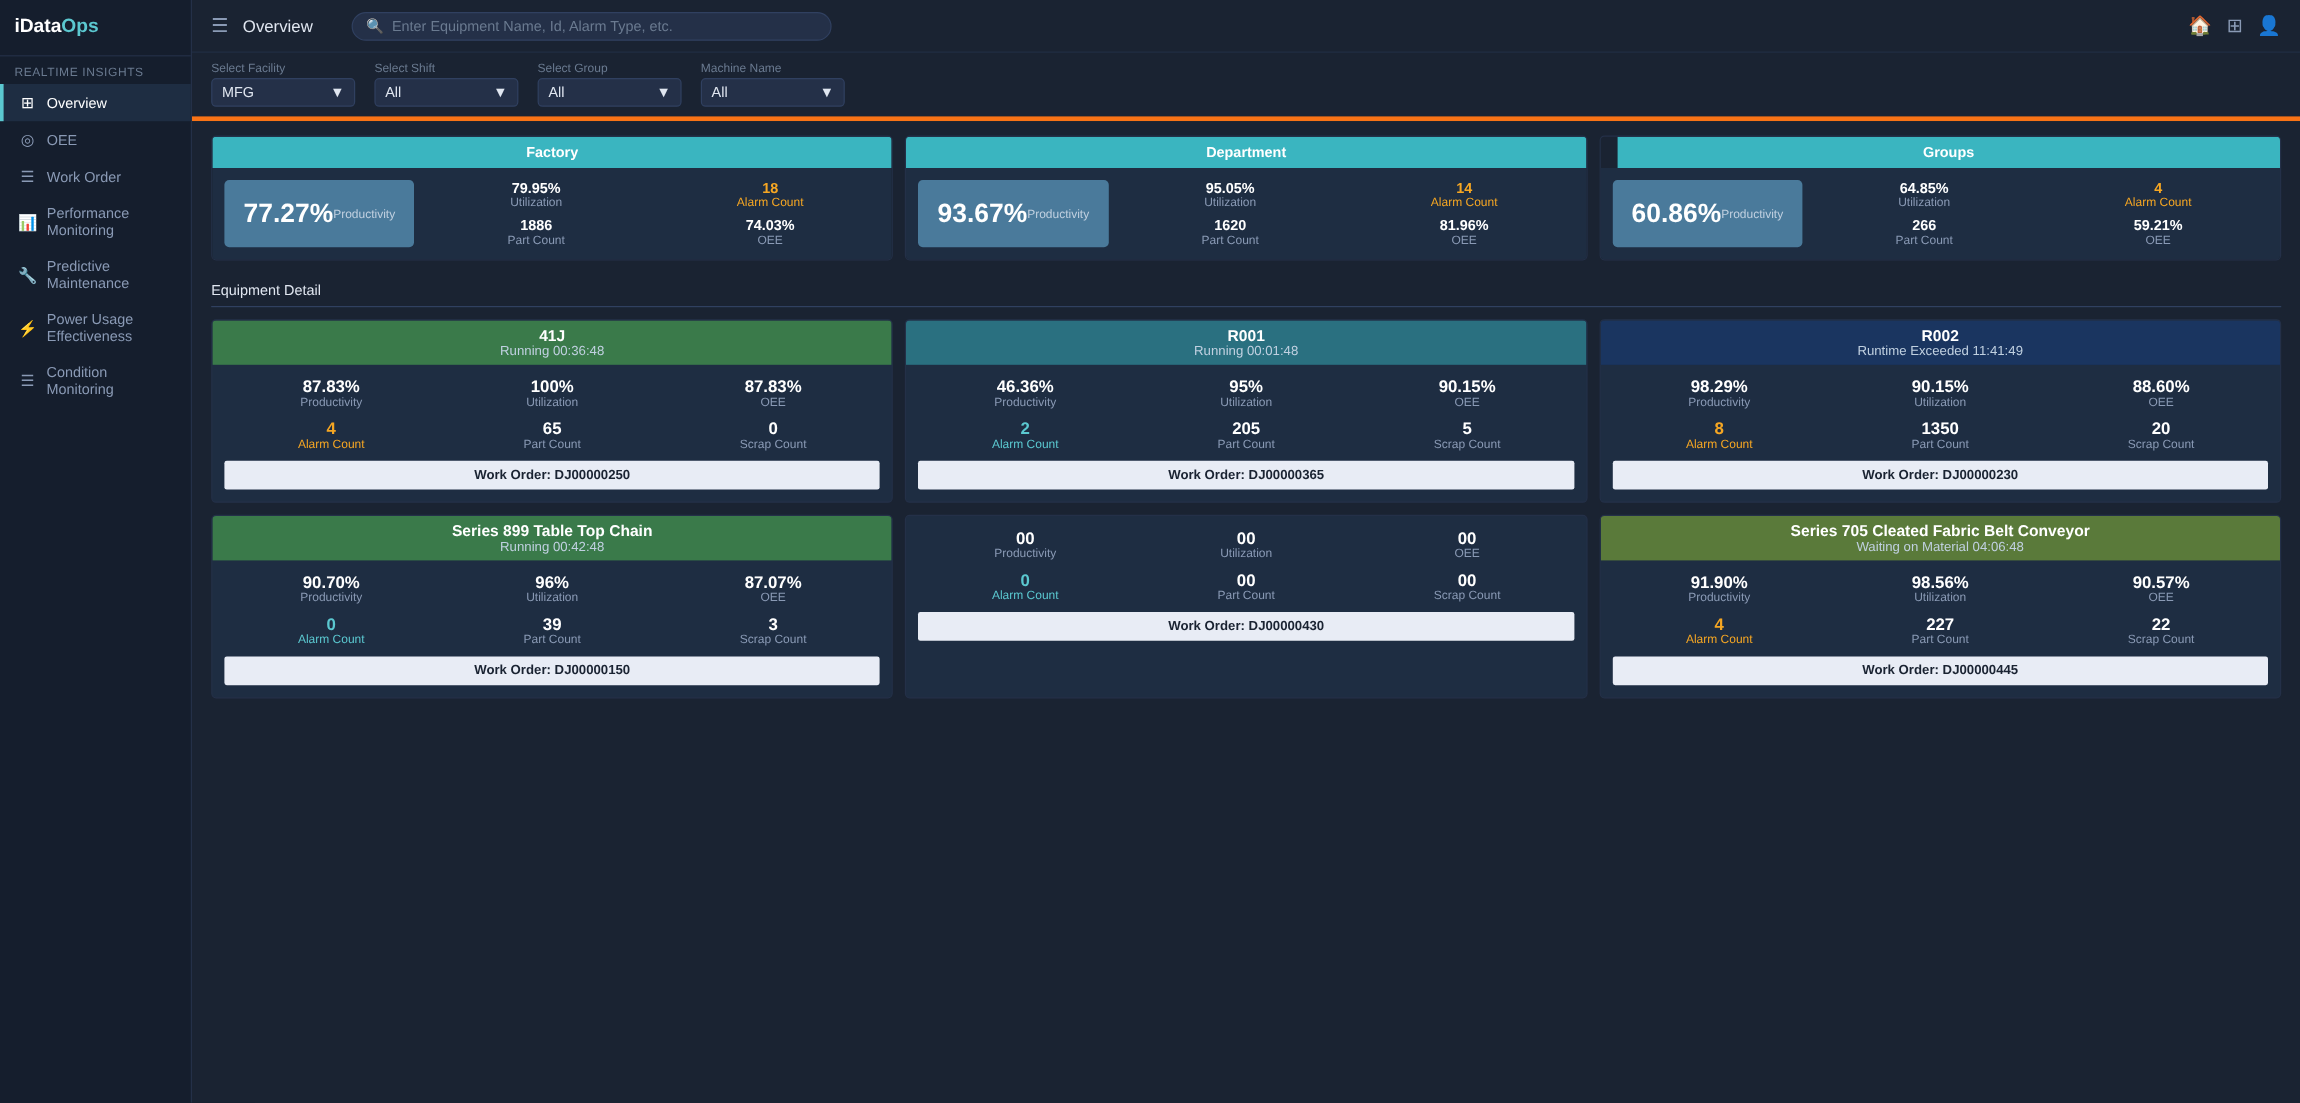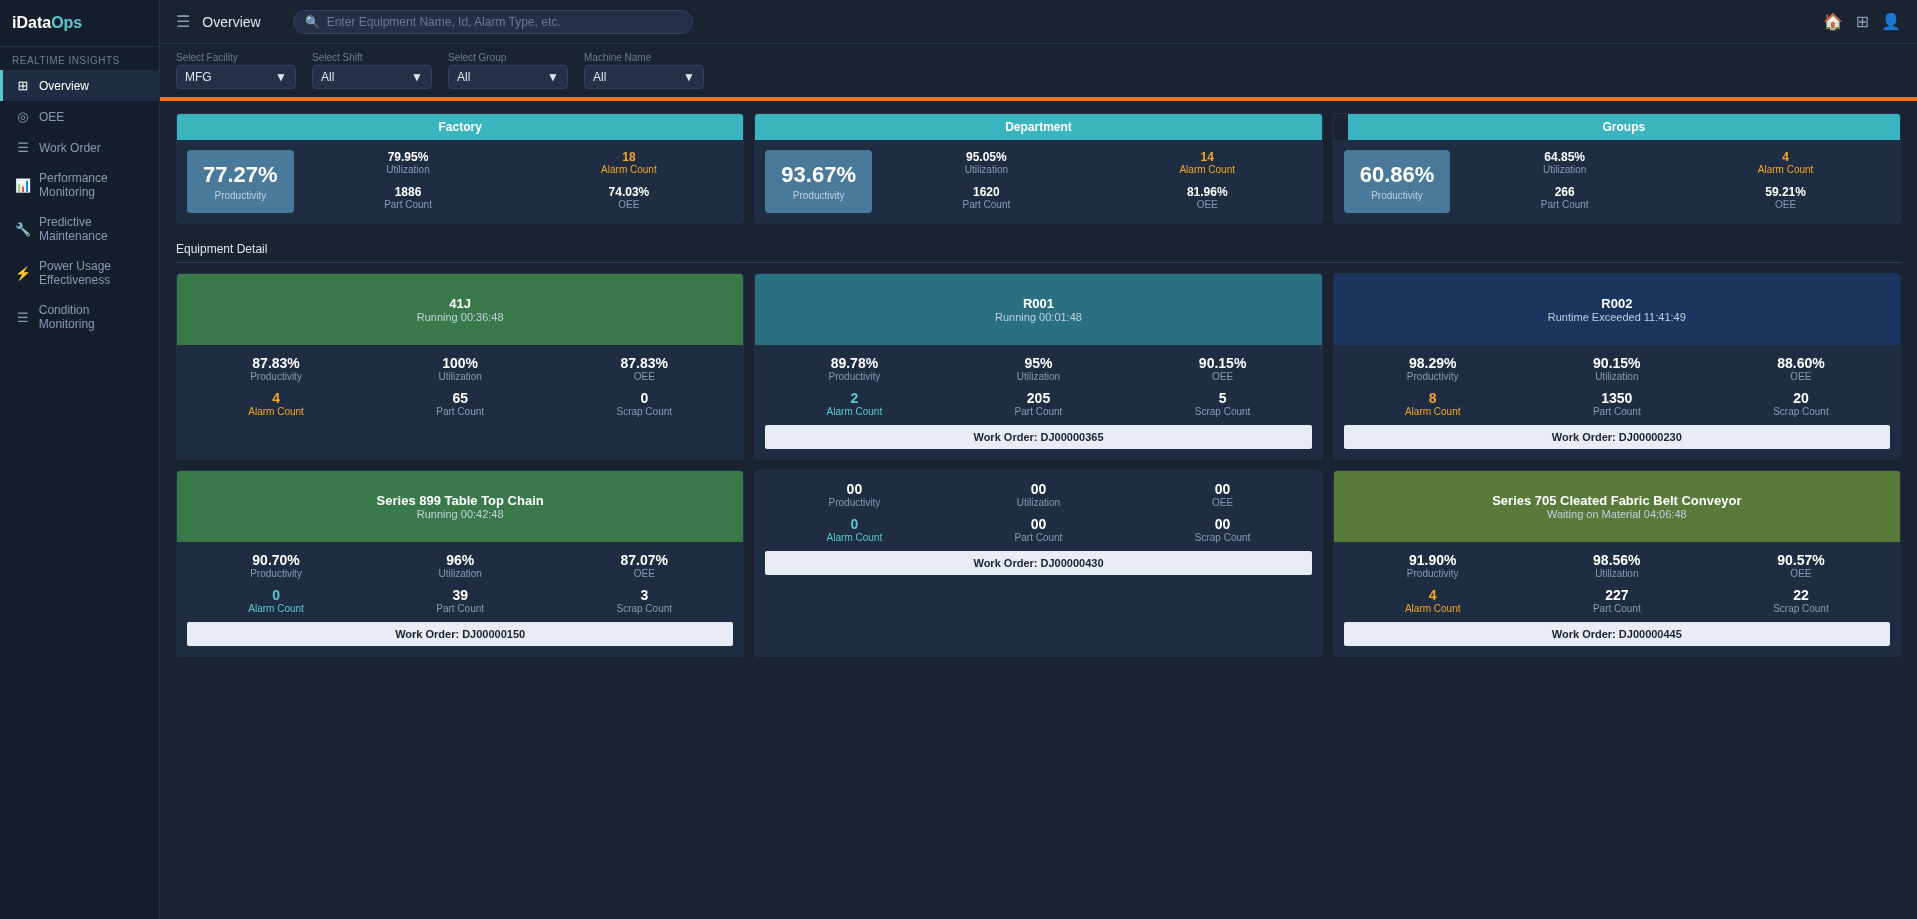--- a/index.html
+++ b/index.html
@@ -34,36 +34,36 @@
     .filter-select { background: #243048; border: 1px solid #304060; border-radius: 4px; color: #e0e6f0; padding: 4px 8px; font-size: 12px; display: flex; align-items: center; justify-content: space-between; cursor: pointer; min-width: 120px; }
 
     
     .content { flex: 1; overflow-y: auto; padding: 12px 16px; background: #1a2332; }
 
     
     .summary-row { display: grid; grid-template-columns: 1fr 1fr 1fr; gap: 10px; margin-bottom: 12px; }
     .summary-card { border-radius: 4px; overflow: hidden; border: 1px solid #243048; }
     .summary-card-header { padding: 6px 12px; text-align: center; font-size: 12px; font-weight: 600; color: #fff; }
     .summary-card-body { background: #1e2d42; padding: 10px; display: flex; gap: 10px; align-items: stretch; }
-    .summary-productivity-box { background: #4a7a9b; border-radius: 4px; display: flex; flex-direction: column; align-items: center; justify-content: center; padding: 12px 16px; min-width: 100px; }
+    .summary-productivity-box { background: #4a7a9b; border-radius: 4px; display: flex; flex-direction: row; align-items: center; justify-content: center; padding: 12px 16px; min-width: 100px; }
     .summary-productivity-box .big-pct { font-size: 22px; font-weight: bold; color: #fff; }
     .summary-productivity-box .label { font-size: 10px; color: #c0d0e0; margin-top: 2px; }
     .summary-metrics { flex: 1; display: grid; grid-template-columns: 1fr 1fr; gap: 6px 12px; }
     .metric-item { text-align: center; }
     .metric-value { font-size: 12px; font-weight: bold; color: #fff; }
     .metric-value.alarm { color: #f5a623; }
     .metric-label { font-size: 10px; color: #8a9ab5; }
 
     
     .section-title { font-size: 12px; color: #e0e6f0; padding: 6px 0; border-bottom: 1px solid #304060; margin-bottom: 10px; }
 
     
     .equipment-grid { display: grid; grid-template-columns: 1fr 1fr 1fr; gap: 10px; }
     .equipment-card { border: 1px solid #243048; border-radius: 4px; overflow: hidden; background: #1e2d42; }
-    .equipment-header { padding: 22px 10px; text-align: center; }
+    .equipment-header { padding: 5px 10px; text-align: center; }
     .equipment-header .eq-name { font-size: 13px; font-weight: bold; color: #fff; }
     .equipment-header .eq-status { font-size: 11px; color: #c0d0e0; }
     .equipment-header.green { background: #3a7a4a; }
     .equipment-header.teal { background: #2a7080; }
     .equipment-header.dark-blue { background: #1a3560; }
     .equipment-header.blue { background: #1a4a7a; }
     .equipment-header.olive { background: #5a7a3a; }
 
     .equipment-body { padding: 10px; }
     .eq-metrics-row { display: grid; grid-template-columns: 1fr 1fr 1fr; gap: 6px; margin-bottom: 8px; }
@@ -293,32 +293,33 @@
           </div>
           <div class="eq-metric">
             <div class="val">65</div>
             <div class="lbl">Part Count</div>
           </div>
           <div class="eq-metric">
             <div class="val">0</div>
             <div class="lbl">Scrap Count</div>
           </div>
         </div>
+        <div class="work-order-bar">Work Order: DJ00000250</div>
       </div>
     </div>
 
     <div class="equipment-card">
       <div class="equipment-header teal">
         <div class="eq-name">R001</div>
         <div class="eq-status">Running 00:01:48</div>
       </div>
       <div class="equipment-body">
         <div class="eq-metrics-row">
           <div class="eq-metric">
-            <div class="val">89.78%</div>
+            <div class="val">46.36%</div>
             <div class="lbl">Productivity</div>
           </div>
           <div class="eq-metric">
             <div class="val">95%</div>
             <div class="lbl">Utilization</div>
           </div>
           <div class="eq-metric">
             <div class="val">90.15%</div>
             <div class="lbl">OEE</div>
           </div>

